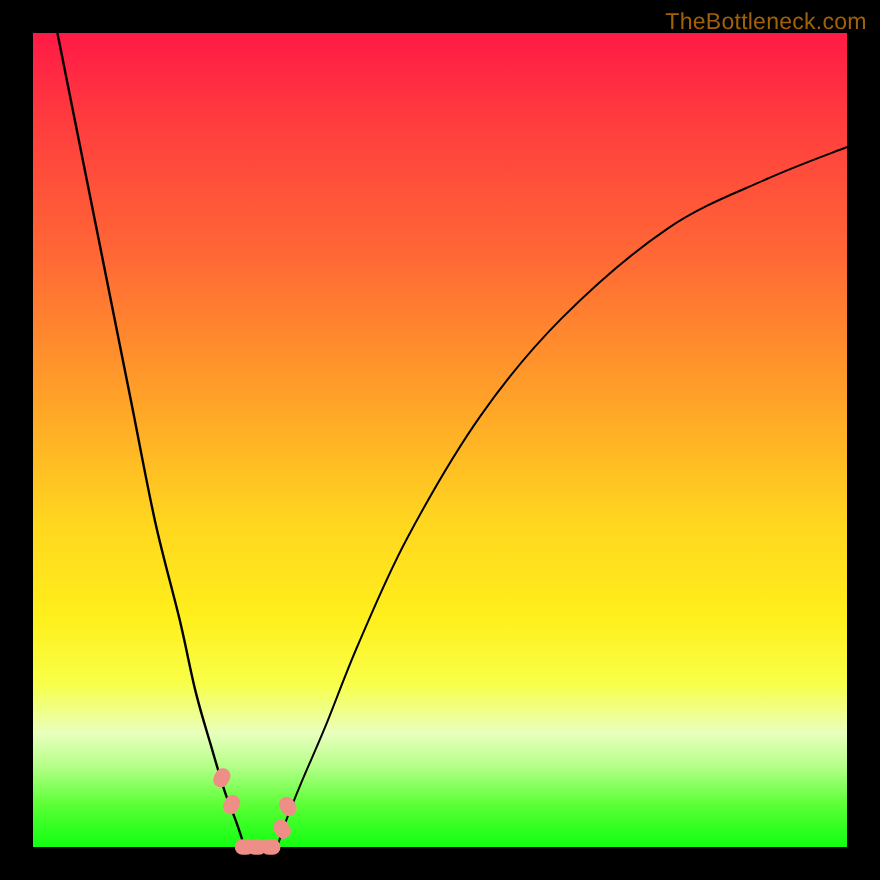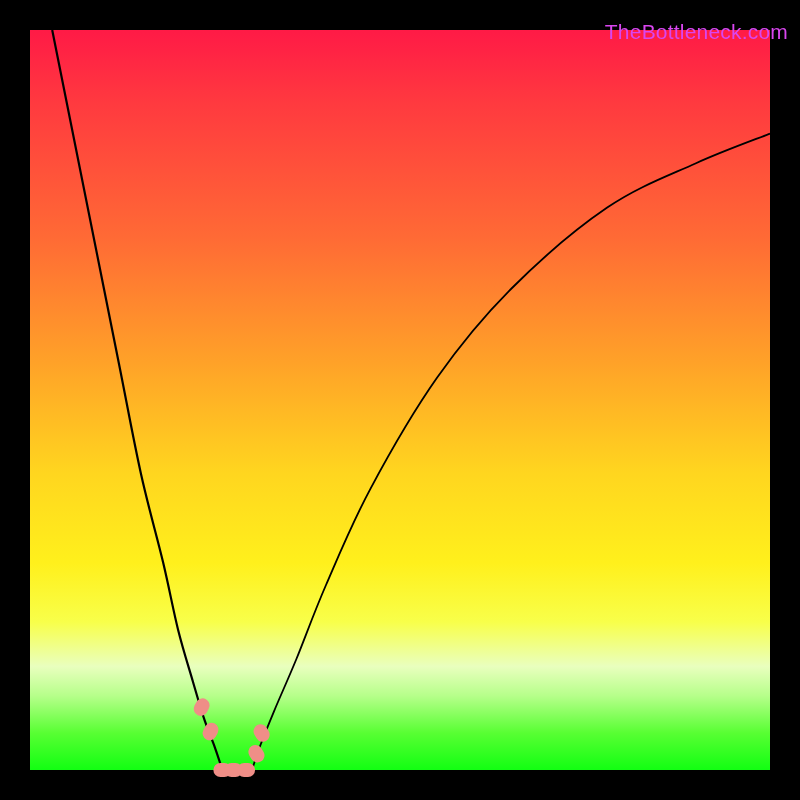--- a/index.html
+++ b/index.html
@@ -12,23 +12,23 @@
     font-family: Arial, Helvetica, sans-serif;
   }
   .frame {
     position: relative;
     width: 800px;
     height: 800px;
     background: #000;
   }
   .watermark {
     position: absolute;
-    top: 20px;
+    top: 8px;
     right: 12px;
-    color: #d946ef;
+    color: #a16207;
     font-size: 21px;
     font-weight: 500;
     letter-spacing: 0.2px;
     z-index: 20;
   }
   .plot {
     position: absolute;
     left: 30px;
     top: 30px;
     width: 740px;

